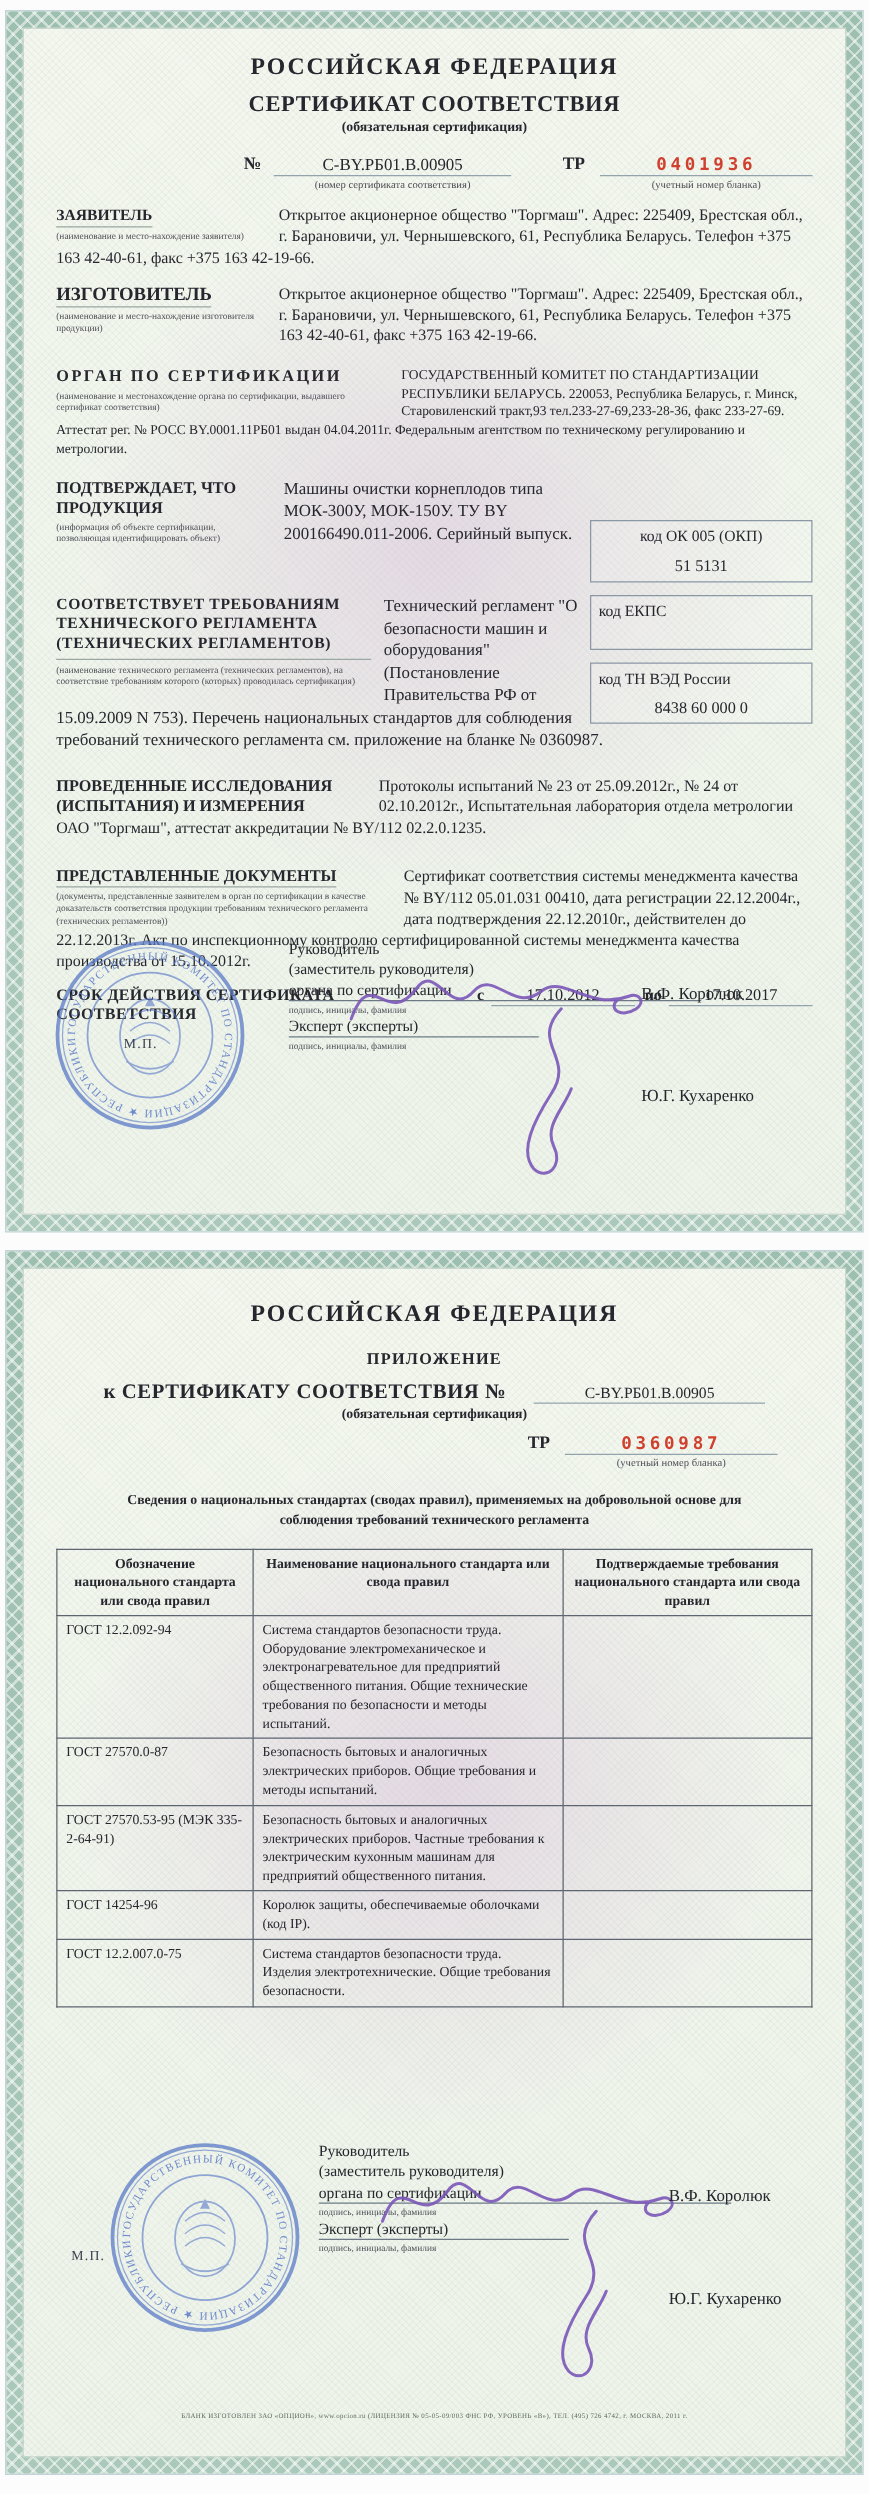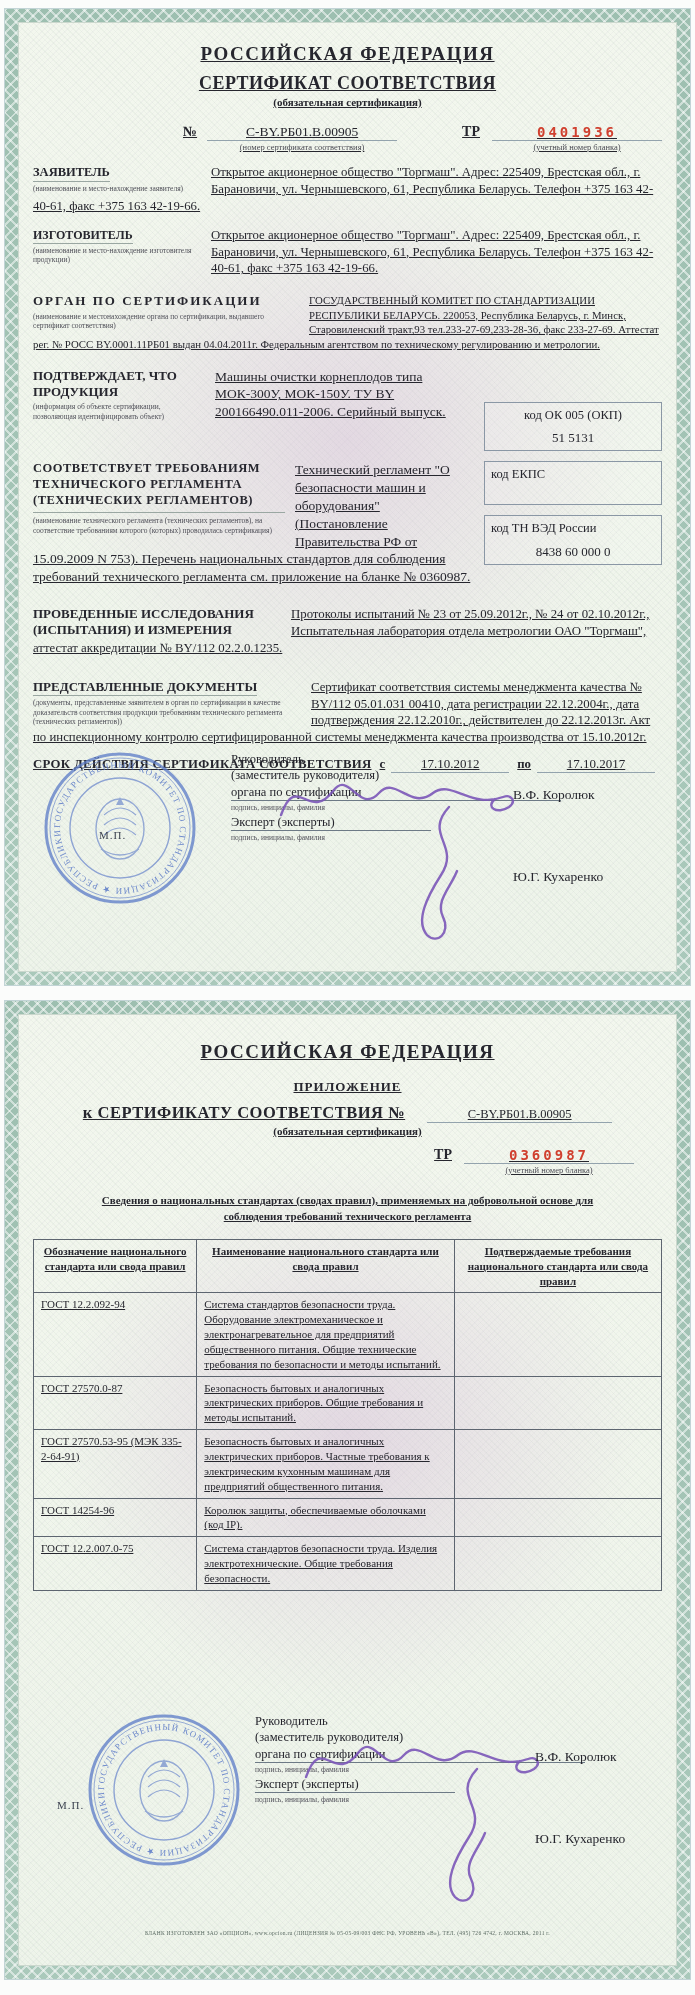--- a/index.html
+++ b/index.html
@@ -7,26 +7,26 @@
   .page{position:relative;width:687px;margin:0 auto;box-sizing:border-box;
     border:1px solid #c2d4d6;
     background:
       repeating-linear-gradient(135deg, rgba(255,255,255,.5) 0 2px, rgba(255,255,255,0) 2px 8px),
       repeating-linear-gradient(45deg, rgba(255,255,255,.5) 0 2px, rgba(255,255,255,0) 2px 8px),
       linear-gradient(#9dbfb0,#aac9bb);
     padding:13px;}
   .page1{margin-top:8px;height:978px;}
   .page2{margin-top:14px;height:980px;}
   .inner{position:relative;height:100%;box-sizing:border-box;border:1px solid #ccd8ce;
-    overflow:hidden;padding:12px 14px;
+    overflow:hidden;padding:12px 26px;
     background:
       radial-gradient(ellipse 62% 40% at 50% 44%, rgba(213,188,216,.5), rgba(213,188,216,0) 72%),
       repeating-linear-gradient(45deg, rgba(126,162,134,.07) 0 1px, rgba(0,0,0,0) 1px 4px),
       repeating-linear-gradient(-45deg, rgba(152,140,182,.06) 0 1px, rgba(0,0,0,0) 1px 4px),
-      linear-gradient(#f3f7ee,#eef4ea); text-decoration: underline;}
+      linear-gradient(#f3f7ee,#eef4ea);}
   .doc-title{text-align:center;font-weight:bold;font-size:19px;letter-spacing:1.5px;margin-top:8px;}
   .doc-subtitle{text-align:center;font-weight:bold;font-size:18px;letter-spacing:.5px;margin-top:8px;}
   .cert-type{text-align:center;font-weight:bold;font-size:11px;margin-top:2px;}
   .num-row{display:flex;align-items:flex-start;margin:16px 0 4px 0;}
   .num-left{display:flex;margin-left:150px;}
   .num-label{font-weight:bold;font-size:14px;margin-right:10px;}
   .uline{border-bottom:1px solid #93a3ad;text-align:center;}
   .num-value{width:190px;font-size:13.5px;}
   .caption{font-size:8.5px;color:#4c4c55;text-align:center;margin-top:1px;}
   .tr-block{margin-left:auto;display:flex;}
@@ -111,21 +111,21 @@
     <div class="sec">
       <div class="sec-label" style="width:168px">
         <div class="sec-title u">ЗАЯВИТЕЛЬ</div>
         <div class="sec-note">(наименование и место-нахождение заявителя)</div>
       </div>
       <div class="sec-value">Открытое акционерное общество "Торгмаш". Адрес: 225409, Брестская обл., г. Барановичи, ул. Чернышевского, 61, Республика Беларусь. Телефон +375 163 42-40-61, факс +375 163 42-19-66.</div>
     </div>
 
     <div class="sec">
       <div class="sec-label" style="width:168px">
-        <div class="sec-title u" style="font-size:12px">ИЗГОТОВИТЕЛЬ</div>
+        <div class="sec-title u" style="font-size:15px">ИЗГОТОВИТЕЛЬ</div>
         <div class="sec-note">(наименование и место-нахождение изготовителя продукции)</div>
       </div>
       <div class="sec-value">Открытое акционерное общество "Торгмаш". Адрес: 225409, Брестская обл., г. Барановичи, ул. Чернышевского, 61, Республика Беларусь. Телефон +375 163 42-40-61, факс +375 163 42-19-66.</div>
     </div>
 
     <div class="sec" style="margin-top:16px">
       <div class="sec-label" style="width:266px">
         <div class="sec-title sp" style="font-size:13px">ОРГАН ПО СЕРТИФИКАЦИИ</div>
         <div class="sec-note">(наименование и местонахождение органа по сертификации, выдавшего сертификат соответствия)</div>
       </div>

